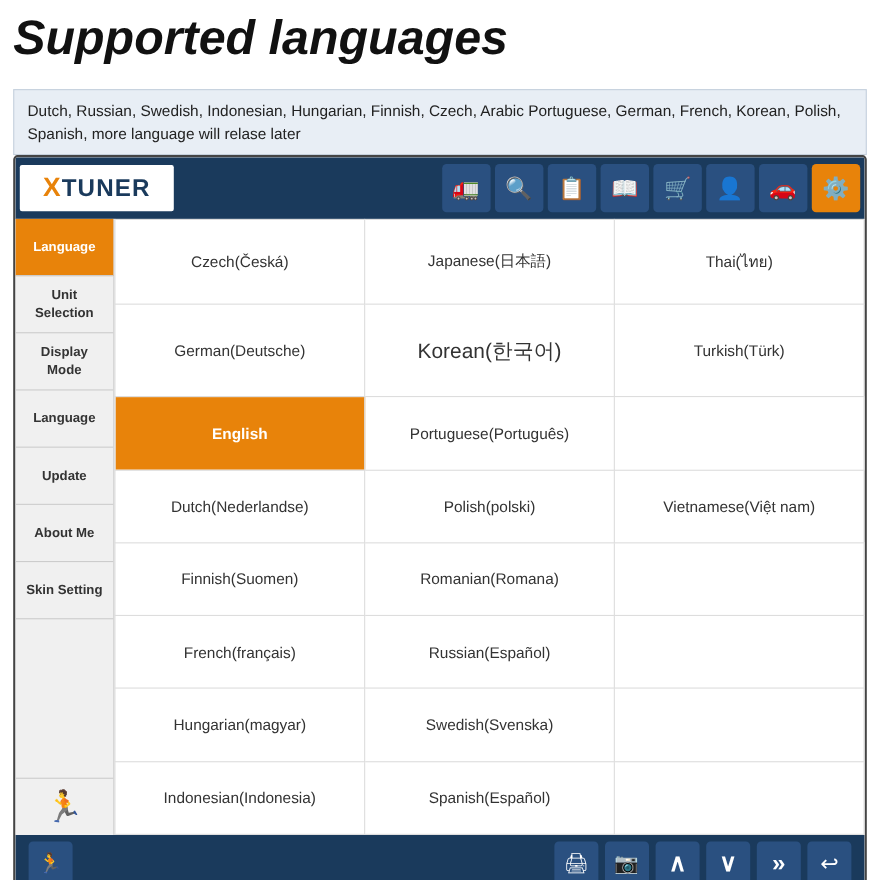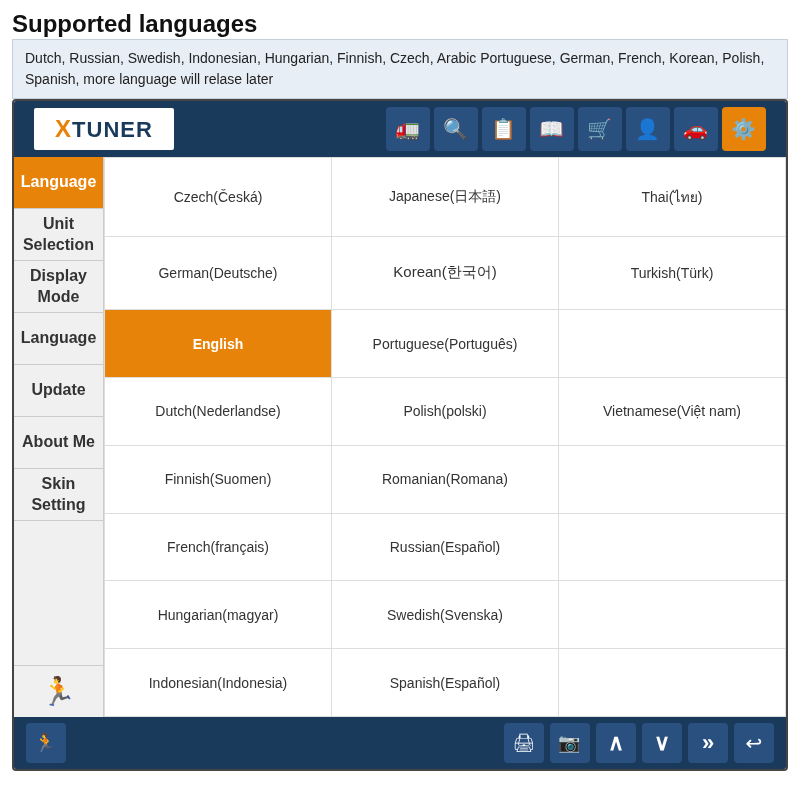--- a/index.html
+++ b/index.html
@@ -9,24 +9,25 @@
       background: #fff;
       font-family: Arial, sans-serif;
       overflow: hidden;
     }
 
     .page-wrapper {
       padding: 10px 12px;
     }
 
     .main-title {
-      font-size: 24px;
+      font-size: 44px;
       font-weight: 900;
       color: #111;
-      margin-bottom: 1px;
+      margin-bottom: 21px;
+      font-style: italic;
     }
 
     .subtitle-box {
       background: #e8eef5;
       border: 1px solid #c5d0dc;
       padding: 8px 12px;
       font-size: 14px;
       color: #222;
       line-height: 1.5;
     }
@@ -38,21 +39,21 @@
       overflow: hidden;
       background: #fff;
     }
 
     
     .app-header {
       background: #1a3a5c;
       display: flex;
       align-items: center;
       height: 56px;
-      padding: 0 20px;
+      padding: 0 4px;
     }
 
     .logo-area {
       background: #fff;
       height: 42px;
       width: 140px;
       display: flex;
       align-items: center;
       justify-content: center;
       border-radius: 2px;
@@ -107,21 +108,21 @@
       width: 90px;
       background: #f0f0f0;
       border-right: 1px solid #ccc;
       display: flex;
       flex-direction: column;
     }
 
     .sidebar-item {
       padding: 0 6px;
       text-align: center;
-      font-size: 16px;
+      font-size: 12px;
       font-weight: 600;
       color: #333;
       border-bottom: 1px solid #ccc;
       cursor: pointer;
       line-height: 1.3;
       min-height: 52px;
       display: flex;
       align-items: center;
       justify-content: center;
     }
@@ -257,21 +258,21 @@
       <div class="language-grid">
         <table class="lang-table">
           <tbody>
             <tr>
               <td>Czech(Česká)</td>
               <td>Japanese(日本語)</td>
               <td>Thai(ไทย)</td>
             </tr>
             <tr>
               <td>German(Deutsche)</td>
-              <td style="font-size:15px;">Korean(한국어)</td>
+              <td style="font-size:19px;">Korean(한국어)</td>
               <td>Turkish(Türk)</td>
             </tr>
             <tr>
               <td class="selected">English</td>
               <td>Portuguese(Português)</td>
               <td class="empty"></td>
             </tr>
             <tr>
               <td>Dutch(Nederlandse)</td>
               <td>Polish(polski)</td>

